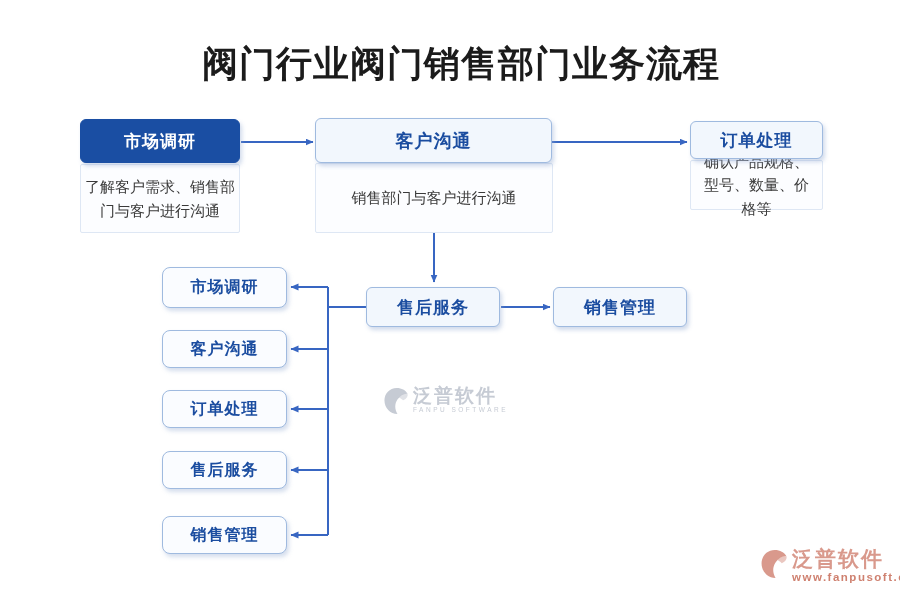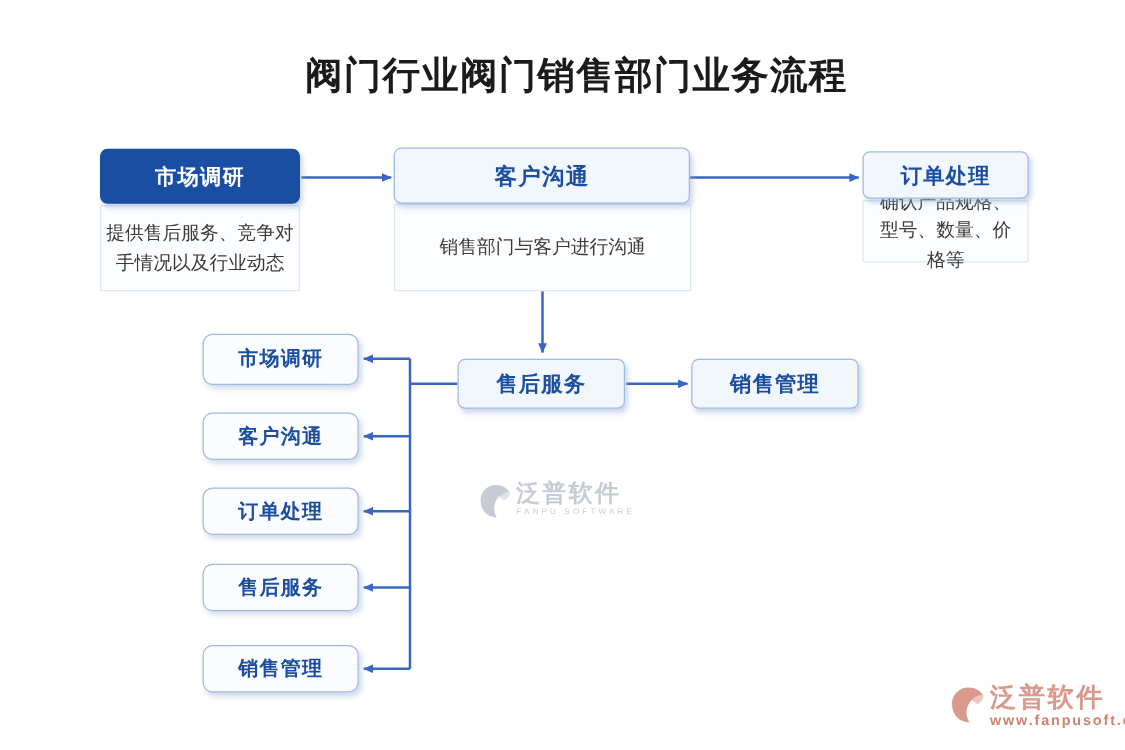--- a/index.html
+++ b/index.html
@@ -2,21 +2,21 @@
 <html style="--primary-dark-blue: #1A4EA3; --node-text-blue: #1B4DA0; --arrow-blue: #3866C2; --node-border-blue: #9FBADF; --node-bg: #F2F7FD; --content-bg: #FCFDFF; --content-border: #DEE7F4; --desc-text: #3A3A3A; --watermark-gray: #C6CBD4; --watermark-salmon: #D9998C; --watermark-salmon-dark: #CF8170;"><head>
 <meta charset="utf-8">
 <style>
   html,body{margin:0;padding:0;background:#ffffff;}
   .canvas{
     position:relative;width:900px;height:600px;overflow:hidden;background:#ffffff;
     font-family:"Liberation Sans","DejaVu Sans",sans-serif;
   }
   .title{
     position:absolute;top:40px;left:0;right:0;margin:0;text-align:center;
-    font-size:30px;font-weight:700;color:#1b1b1b;letter-spacing:1px;padding-left:22px;
+    font-size:36px;font-weight:700;color:#1b1b1b;letter-spacing:1px;padding-left:22px;
   }
   .connectors{position:absolute;left:0;top:0;pointer-events:none;}
   .connector{stroke:var(--arrow-blue,#3866C2);stroke-width:2;fill:none;}
   .arrowhead{fill:var(--arrow-blue,#3866C2);}
   .node-header{
     position:absolute;display:flex;align-items:center;justify-content:center;
     background:var(--node-bg,#F2F7FD);
     border:1px solid var(--node-border-blue,#9FBADF);
     border-radius:6px;color:var(--node-text-blue,#1B4DA0);
     font-weight:700;font-size:18px;letter-spacing:1px;
@@ -73,21 +73,21 @@
     <line class="connector" x1="328" y1="287" x2="291" y2="287" marker-end="url(#ah)"></line>
     <line class="connector" x1="328" y1="349" x2="291" y2="349" marker-end="url(#ah)"></line>
     <line class="connector" x1="328" y1="409" x2="291" y2="409" marker-end="url(#ah)"></line>
     <line class="connector" x1="328" y1="470" x2="291" y2="470" marker-end="url(#ah)"></line>
     <line class="connector" x1="328" y1="535" x2="291" y2="535" marker-end="url(#ah)"></line>
   </svg>
 
   <div class="node-header dark" style="left:80px;top:119px;width:160px;height:44px">
     <span>市场调研</span>
   </div>
-  <div class="node-desc" style="left:80px;top:164px;width:160px;height:69px;padding:0 4px">提供售后服务、竞争对手情况以及行业动态</div>
+  <div class="node-desc" style="left:80px;top:164px;width:160px;height:69px;padding:0 4px">了解客户需求、销售部门与客户进行沟通</div>
 
   <div class="node-header" style="left:315px;top:118px;width:237px;height:45px">
     <span>客户沟通</span>
   </div>
   <div class="node-desc" style="left:315px;top:163px;width:238px;height:70px;padding:0 8px">销售部门与客户进行沟通</div>
 
   <div class="node-header" style="left:690px;top:121px;width:133px;height:38px;font-size:17px">
     <span>订单处理</span>
   </div>
   <div class="node-desc" style="left:690px;top:160px;width:133px;height:50px;padding:0 11px">确认产品规格、型号、数量、价格等</div>

